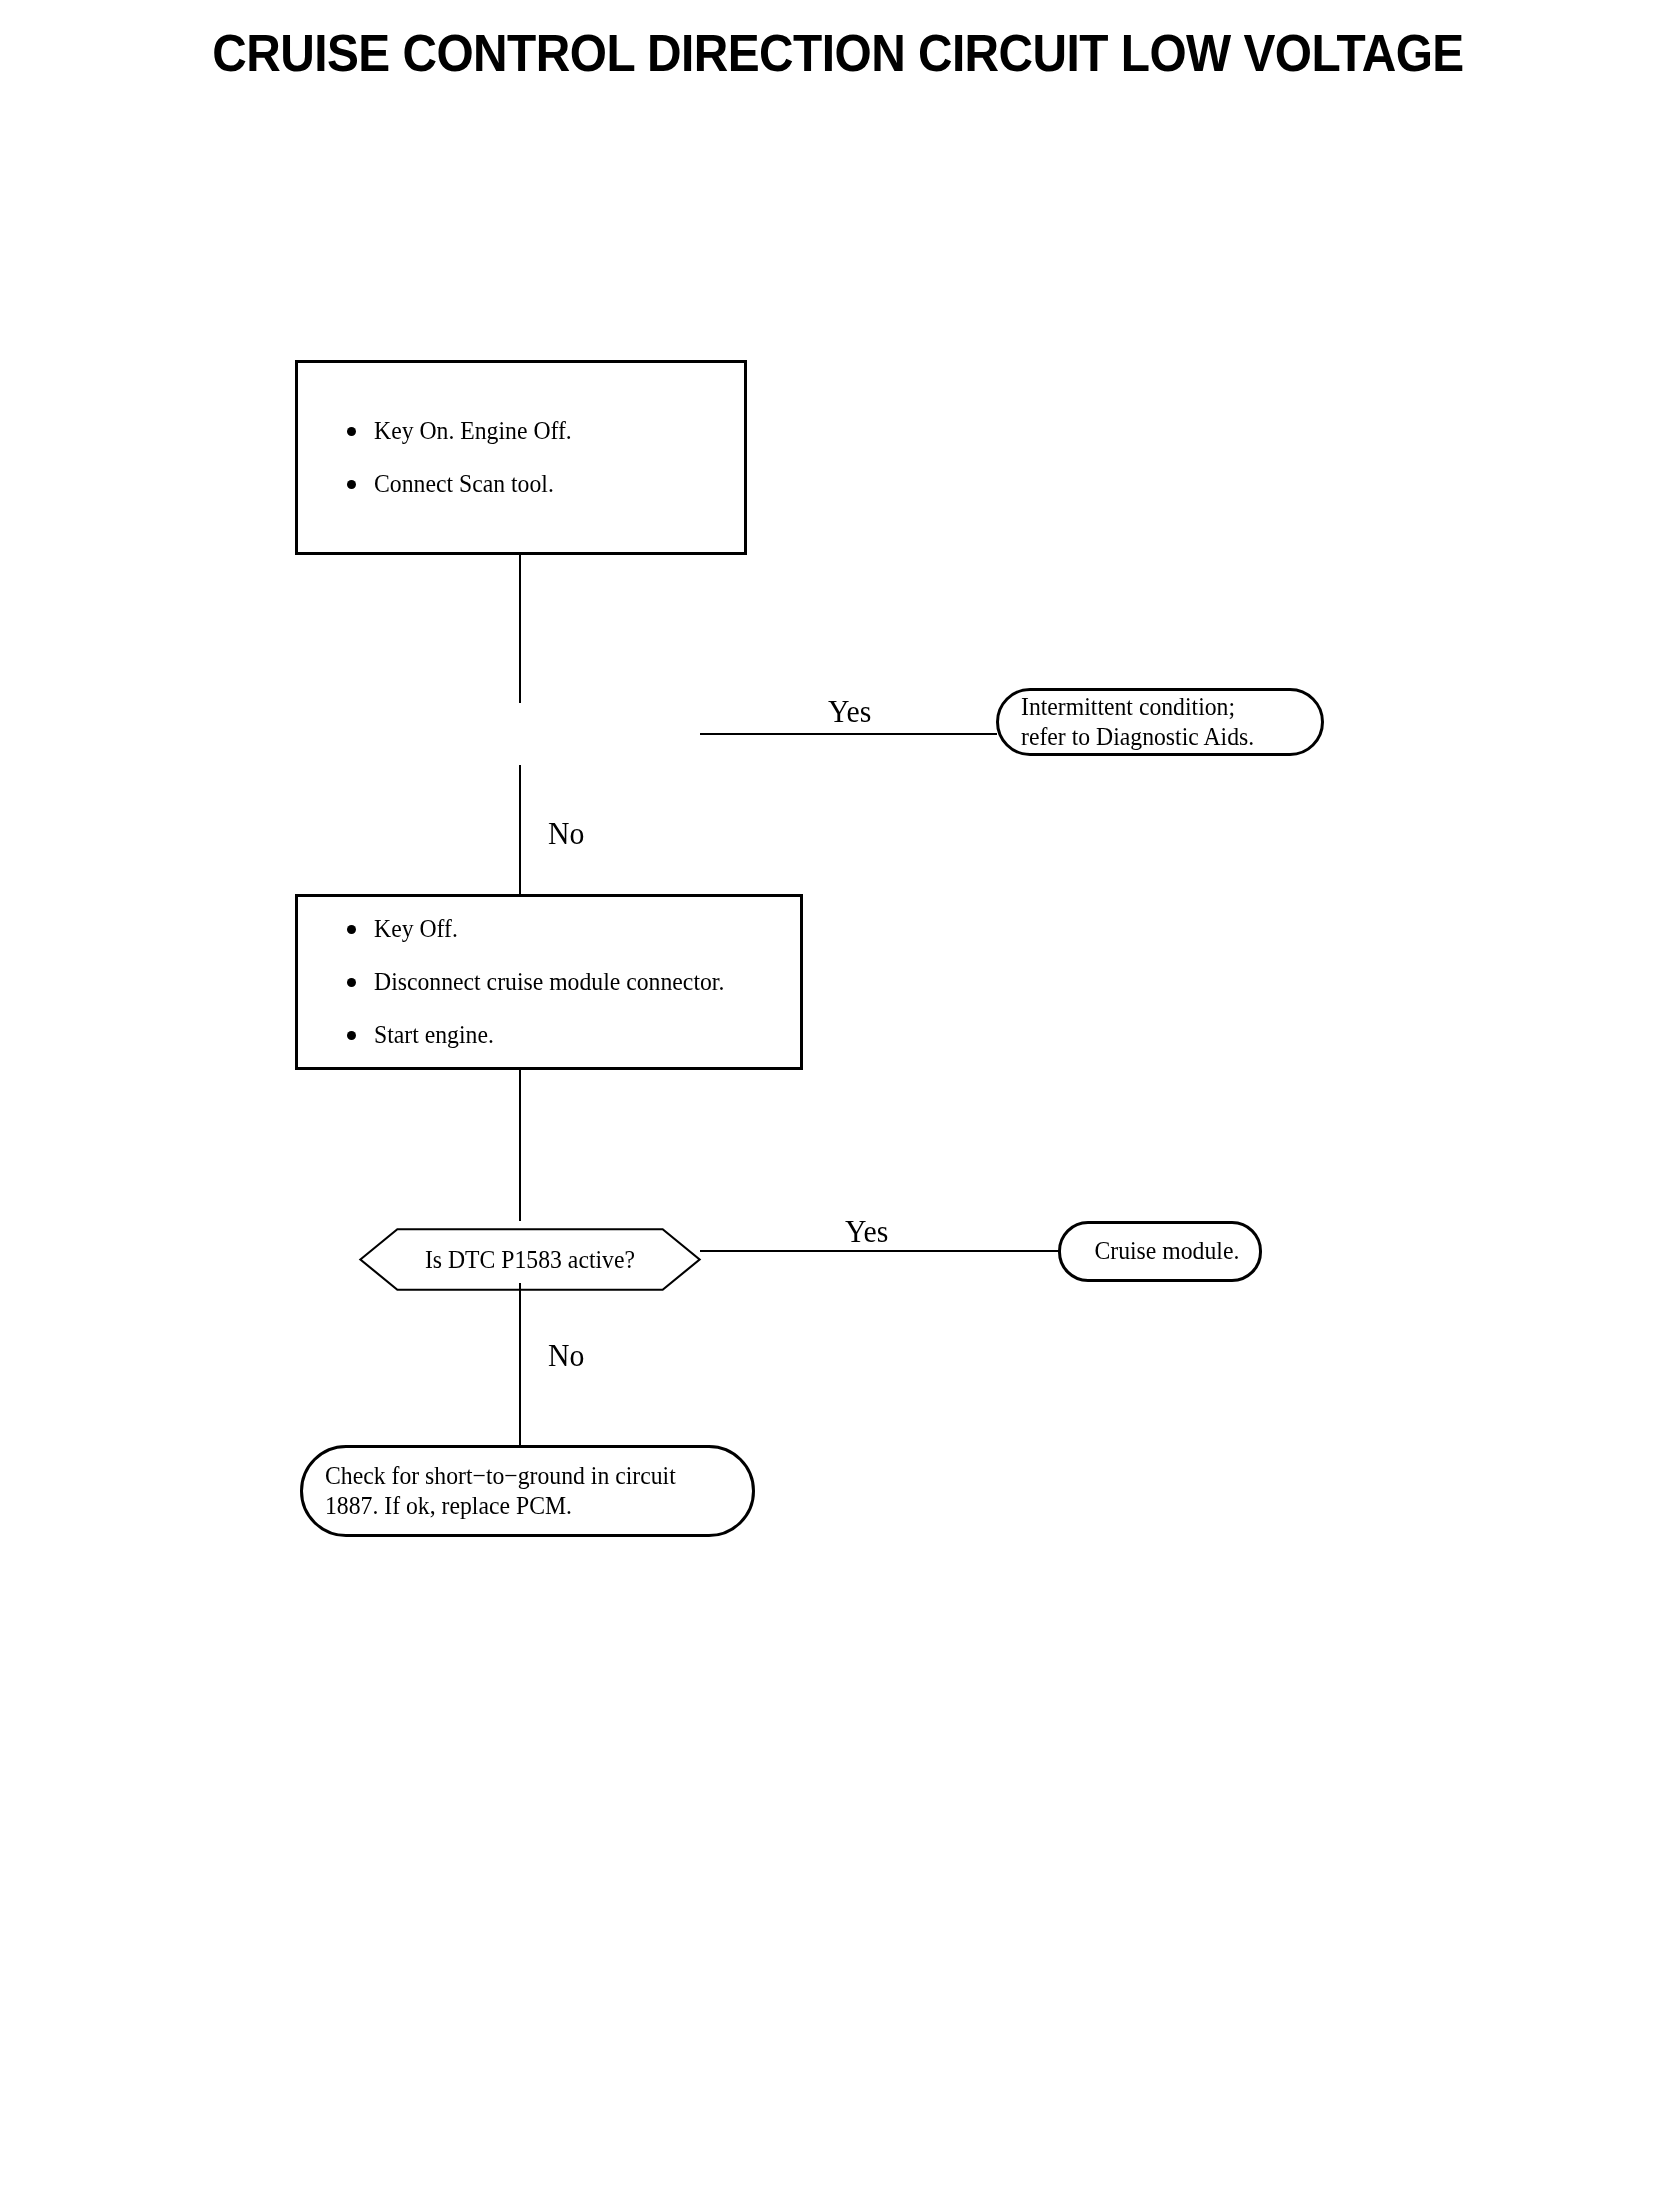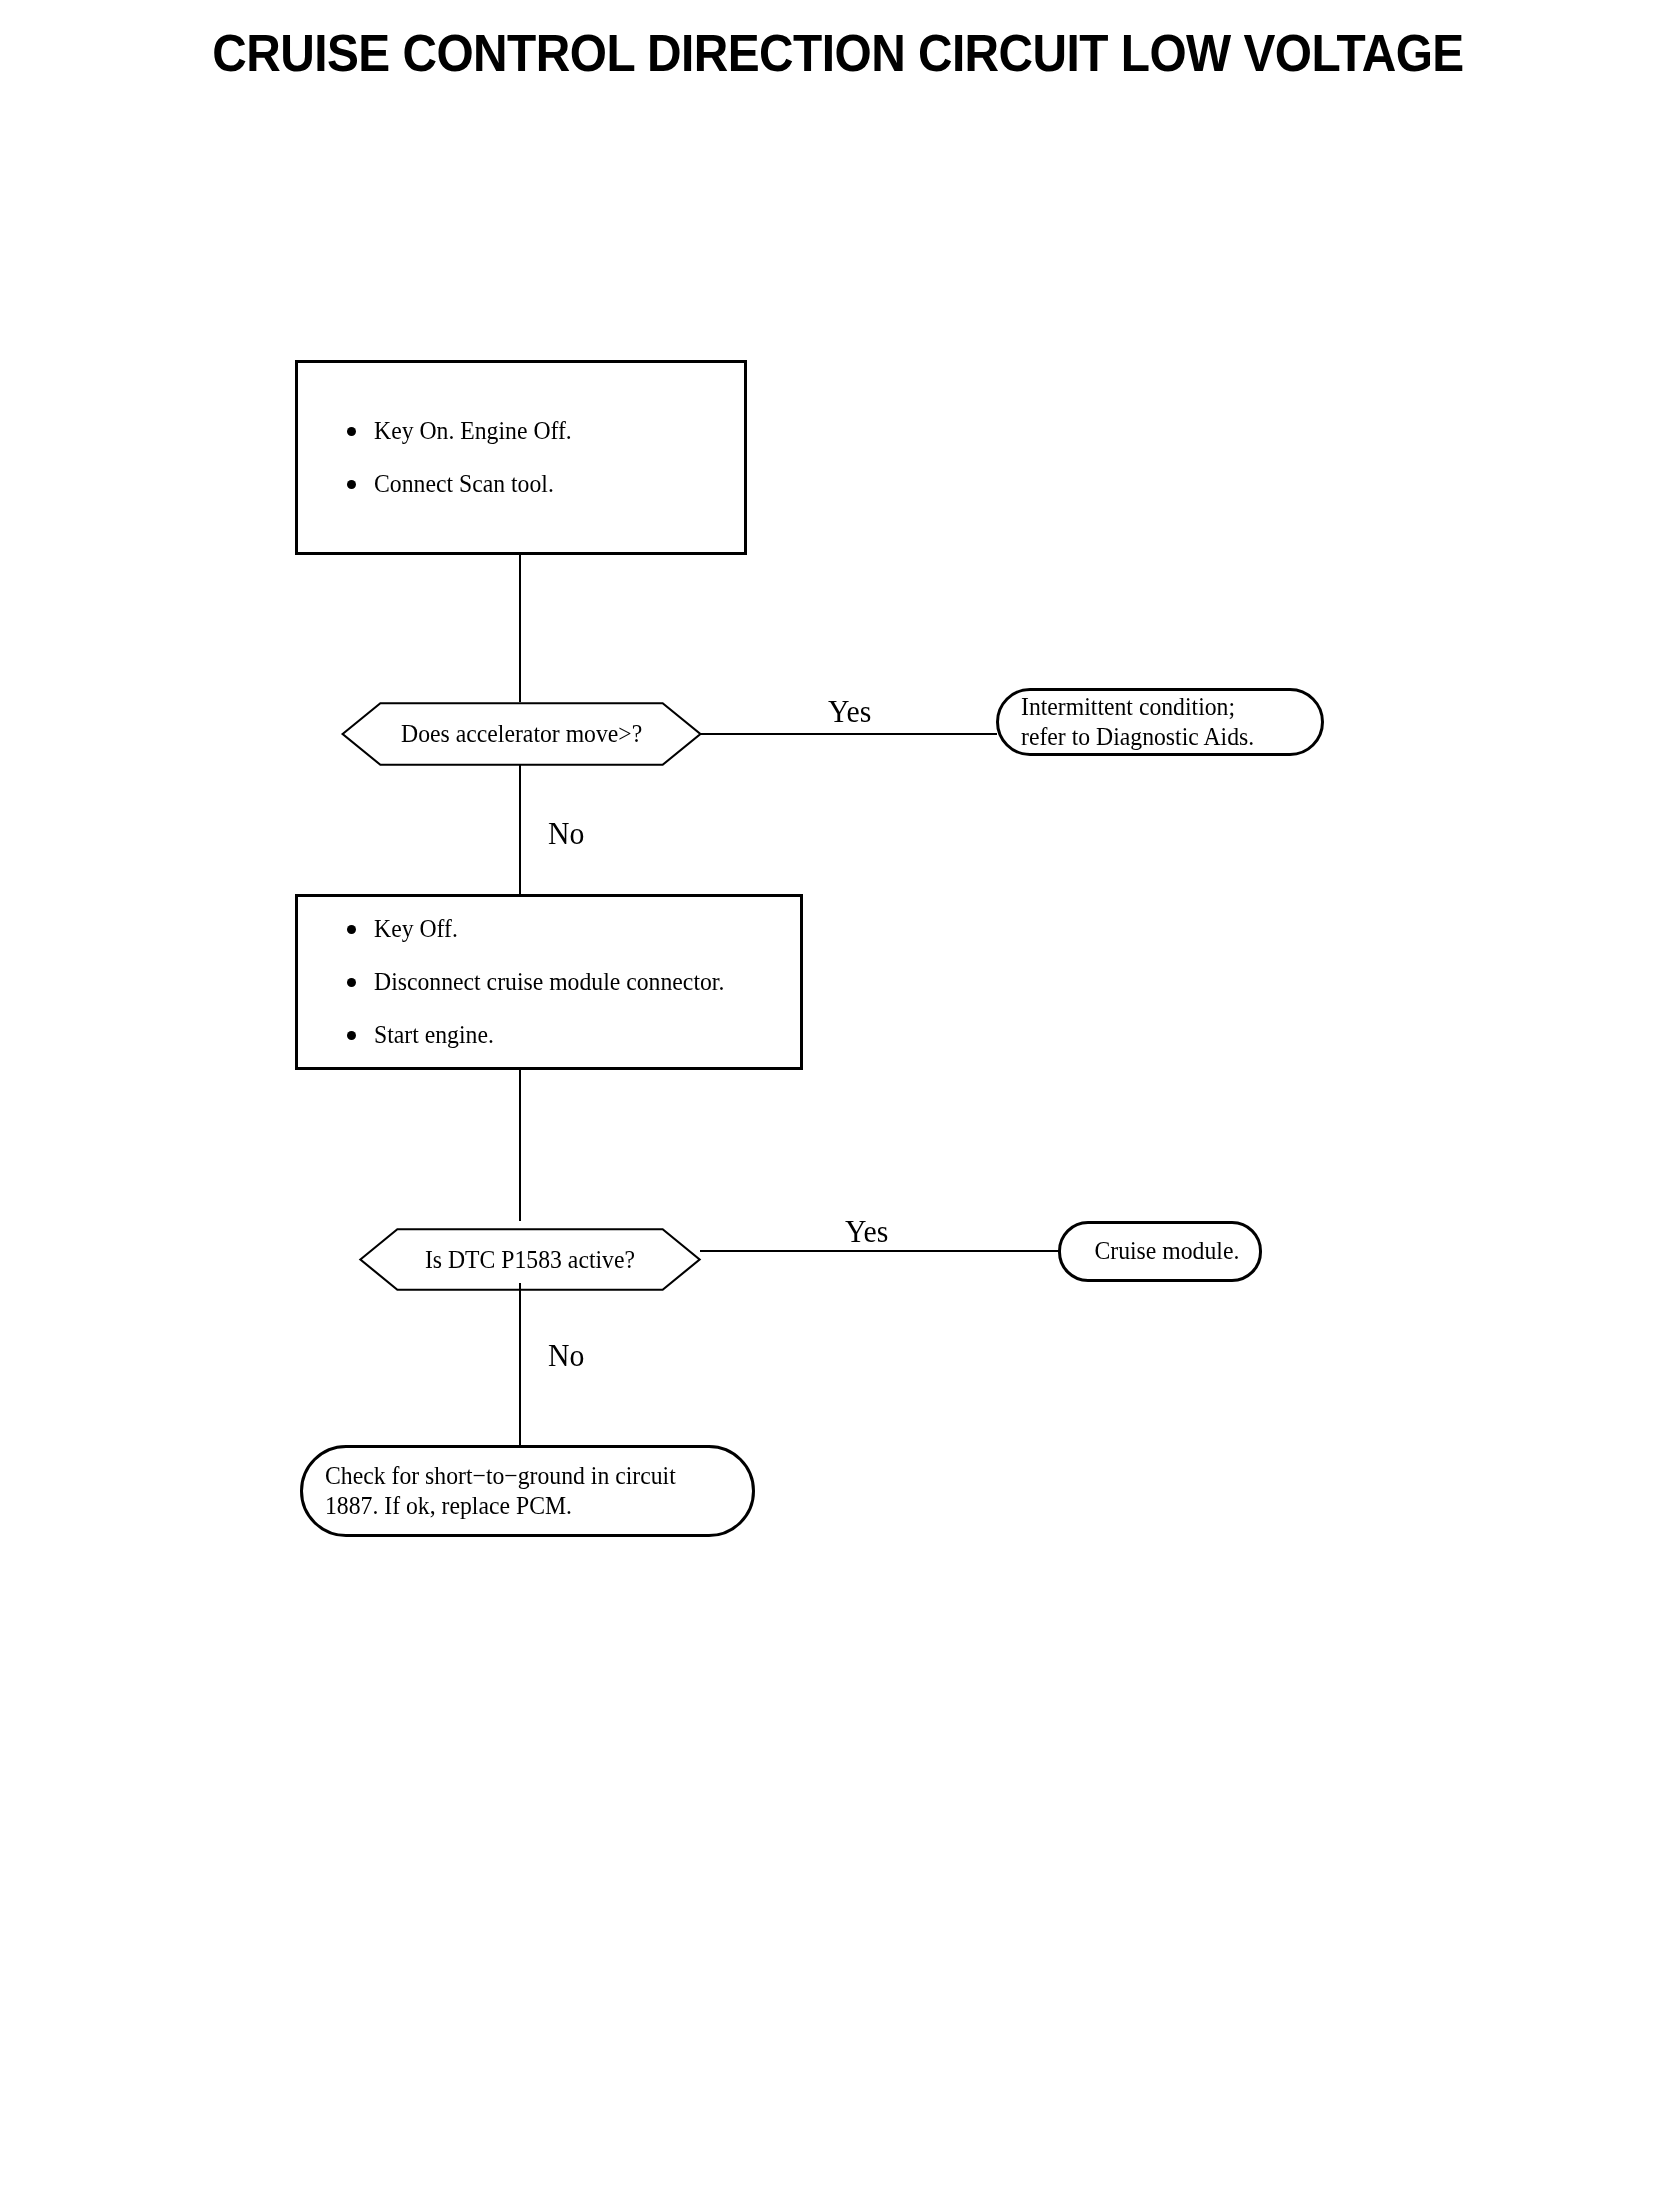--- a/index.html
+++ b/index.html
@@ -168,28 +168,20 @@
       </li>
       <li class="bullet-item">
         <span class="dot"></span>
         <span class="bullet-text">Connect Scan tool.</span>
       </li>
     </ul>
   </div>
 
   <div class="conn-v" style="left:519px; top:555px; height:148px;"></div>
 
-  <div class="node decision" style="left:342px; top:702px; width:359px; height:64px;">
-    <svg width="359" height="64" viewBox="0 0 590 105">
-      <polygon points="1,52.5 63,2 527,2 589,52.5 527,103 63,103" fill="#ffffff" stroke="#000000" stroke-width="3.5"></polygon>
-    </svg>
-    <div class="label">
-      <span>Does accelerator move&gt;?</span>
-    </div>
-  </div>
 
   <div class="conn-h" style="left:700px; top:733px; width:297px;"></div>
   <div class="edge-label" style="left:828px; top:693px;">
     <span>Yes</span>
   </div>
 
   <div class="node terminator" style="left:996px; top:688px; width:328px; height:68px; border-radius:46px;">
     <span class="term-text">Intermittent condition;
 refer to Diagnostic Aids.</span>
   </div>

